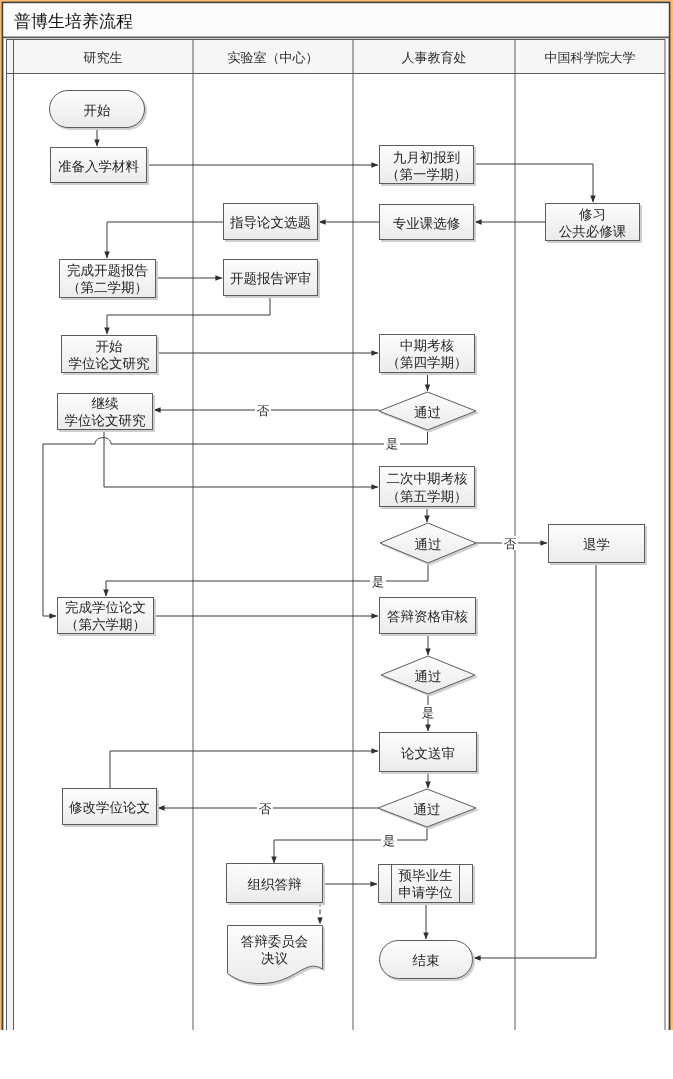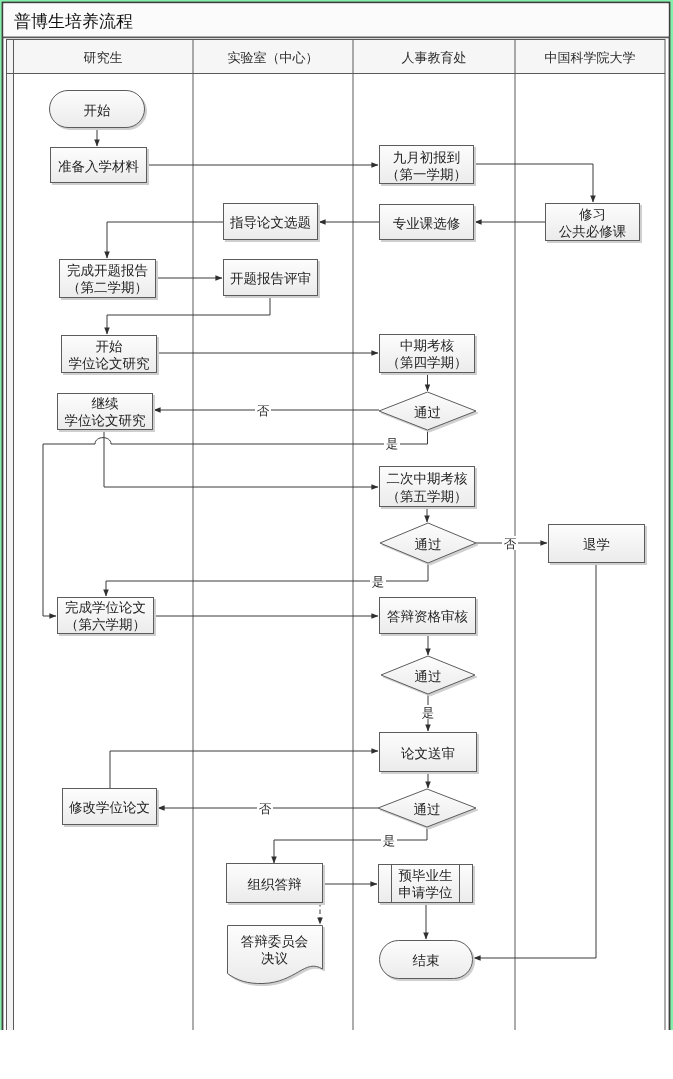--- a/index.html
+++ b/index.html
@@ -1,16 +1,16 @@
 <!DOCTYPE html>
 <html><head>
 <meta charset="utf-8">
 <style>
   html,body { margin:0; padding:0; background:#ffffff; }
-  .page { position:relative; width:673px; height:1030px; background:#86efac;
+  .page { position:relative; width:673px; height:1030px; background:#fdba74;
           font-family:"DejaVu Serif","Liberation Serif",serif; }
   svg text { font-family:"DejaVu Serif","Liberation Serif",serif; fill:#1e1e1e;
              font-size:13.5px; text-anchor:middle; dominant-baseline:central; }
   svg .ttl { font-size:17px; text-anchor:start; fill:#101010; }
   svg .hdr { font-size:13px; fill:#2b2b2b; }
   svg .lbl { font-size:12.5px; fill:#2b2b2b; }
   .shape  { fill:url(#gbox); stroke:#5c5c5c; stroke-width:1;
             filter:drop-shadow(2.2px 2.2px 0px #cfcfcf); }
   .edge   { fill:none; stroke:#3b3b3b; stroke-width:1; }
   .dashed { stroke-dasharray:4.5 3; }

